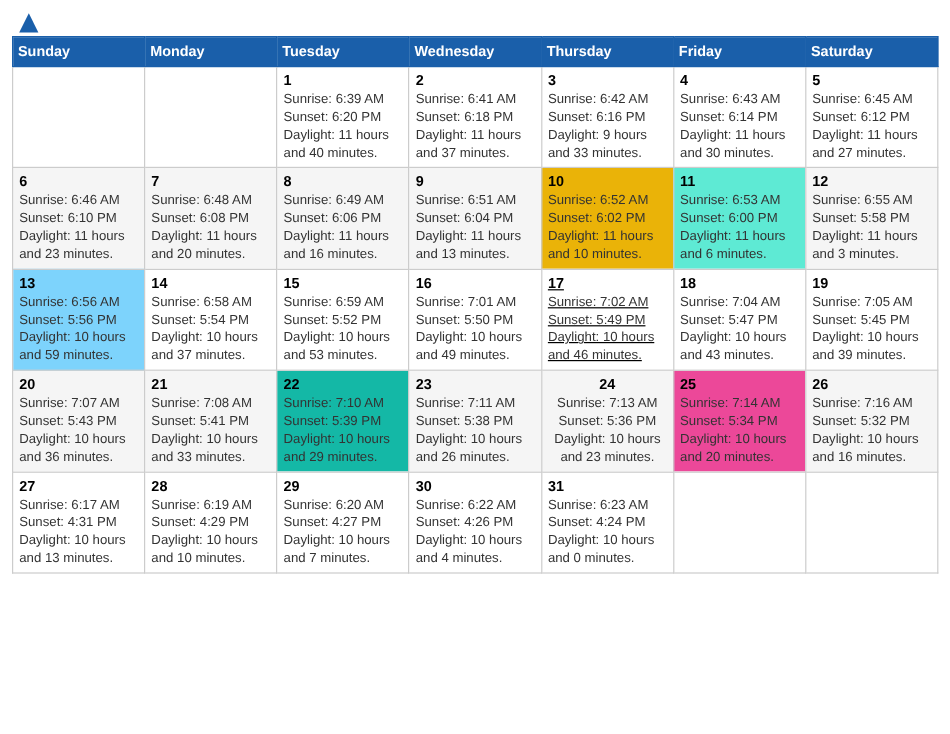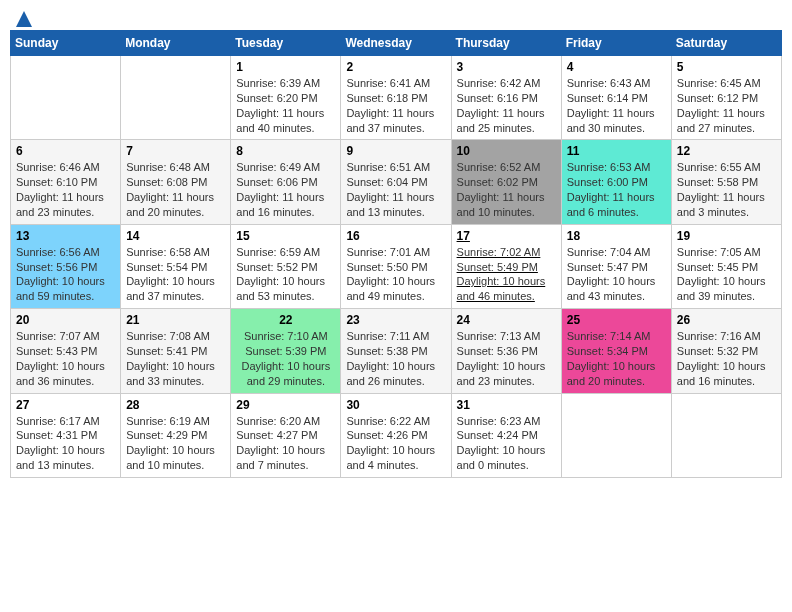--- a/index.html
+++ b/index.html
@@ -119,21 +119,21 @@
         <td style="background: rgb(255, 255, 255);">
           <span class="day-number">2</span>
           <div class="day-info">Sunrise: 6:41 AM</div>
           <div class="day-info">Sunset: 6:18 PM</div>
           <div class="day-info">Daylight: 11 hours and 37 minutes.</div>
         </td>
         <td style="background: rgb(255, 255, 255);">
           <span class="day-number">3</span>
           <div class="day-info">Sunrise: 6:42 AM</div>
           <div class="day-info">Sunset: 6:16 PM</div>
-          <div class="day-info">Daylight: 11 hours and 25 minutes.</div>
+          <div class="day-info">Daylight: 9 hours and 33 minutes.</div>
         </td>
         <td style="background: rgb(255, 255, 255);">
           <span class="day-number">4</span>
           <div class="day-info">Sunrise: 6:43 AM</div>
           <div class="day-info">Sunset: 6:14 PM</div>
           <div class="day-info">Daylight: 11 hours and 30 minutes.</div>
         </td>
         <td style="background: rgb(255, 255, 255);">
           <span class="day-number">5</span>
           <div class="day-info">Sunrise: 6:45 AM</div>
@@ -159,21 +159,21 @@
           <div class="day-info">Sunrise: 6:49 AM</div>
           <div class="day-info">Sunset: 6:06 PM</div>
           <div class="day-info">Daylight: 11 hours and 16 minutes.</div>
         </td>
         <td style="background: rgb(245, 245, 245);">
           <span class="day-number">9</span>
           <div class="day-info">Sunrise: 6:51 AM</div>
           <div class="day-info">Sunset: 6:04 PM</div>
           <div class="day-info">Daylight: 11 hours and 13 minutes.</div>
         </td>
-        <td style="background: #a3a3a3;">
+        <td style="background: #eab308;">
           <span class="day-number">10</span>
           <div class="day-info">Sunrise: 6:52 AM</div>
           <div class="day-info">Sunset: 6:02 PM</div>
           <div class="day-info">Daylight: 11 hours and 10 minutes.</div>
         </td>
         <td style="background: #5eead4;">
           <span class="day-number">11</span>
           <div class="day-info">Sunrise: 6:53 AM</div>
           <div class="day-info">Sunset: 6:00 PM</div>
           <div class="day-info">Daylight: 11 hours and 6 minutes.</div>
@@ -235,33 +235,33 @@
           <div class="day-info">Sunrise: 7:07 AM</div>
           <div class="day-info">Sunset: 5:43 PM</div>
           <div class="day-info">Daylight: 10 hours and 36 minutes.</div>
         </td>
         <td style="background: rgb(245, 245, 245);">
           <span class="day-number">21</span>
           <div class="day-info">Sunrise: 7:08 AM</div>
           <div class="day-info">Sunset: 5:41 PM</div>
           <div class="day-info">Daylight: 10 hours and 33 minutes.</div>
         </td>
-        <td style="background: #86efac; text-align: center;">
+        <td style="background: #14b8a6;">
           <span class="day-number">22</span>
           <div class="day-info">Sunrise: 7:10 AM</div>
           <div class="day-info">Sunset: 5:39 PM</div>
           <div class="day-info">Daylight: 10 hours and 29 minutes.</div>
         </td>
         <td style="background: rgb(245, 245, 245);">
           <span class="day-number">23</span>
           <div class="day-info">Sunrise: 7:11 AM</div>
           <div class="day-info">Sunset: 5:38 PM</div>
           <div class="day-info">Daylight: 10 hours and 26 minutes.</div>
         </td>
-        <td style="background: rgb(245, 245, 245);">
+        <td style="background: rgb(245, 245, 245); text-align: center;">
           <span class="day-number">24</span>
           <div class="day-info">Sunrise: 7:13 AM</div>
           <div class="day-info">Sunset: 5:36 PM</div>
           <div class="day-info">Daylight: 10 hours and 23 minutes.</div>
         </td>
         <td style="background: #ec4899;">
           <span class="day-number">25</span>
           <div class="day-info">Sunrise: 7:14 AM</div>
           <div class="day-info">Sunset: 5:34 PM</div>
           <div class="day-info">Daylight: 10 hours and 20 minutes.</div>

